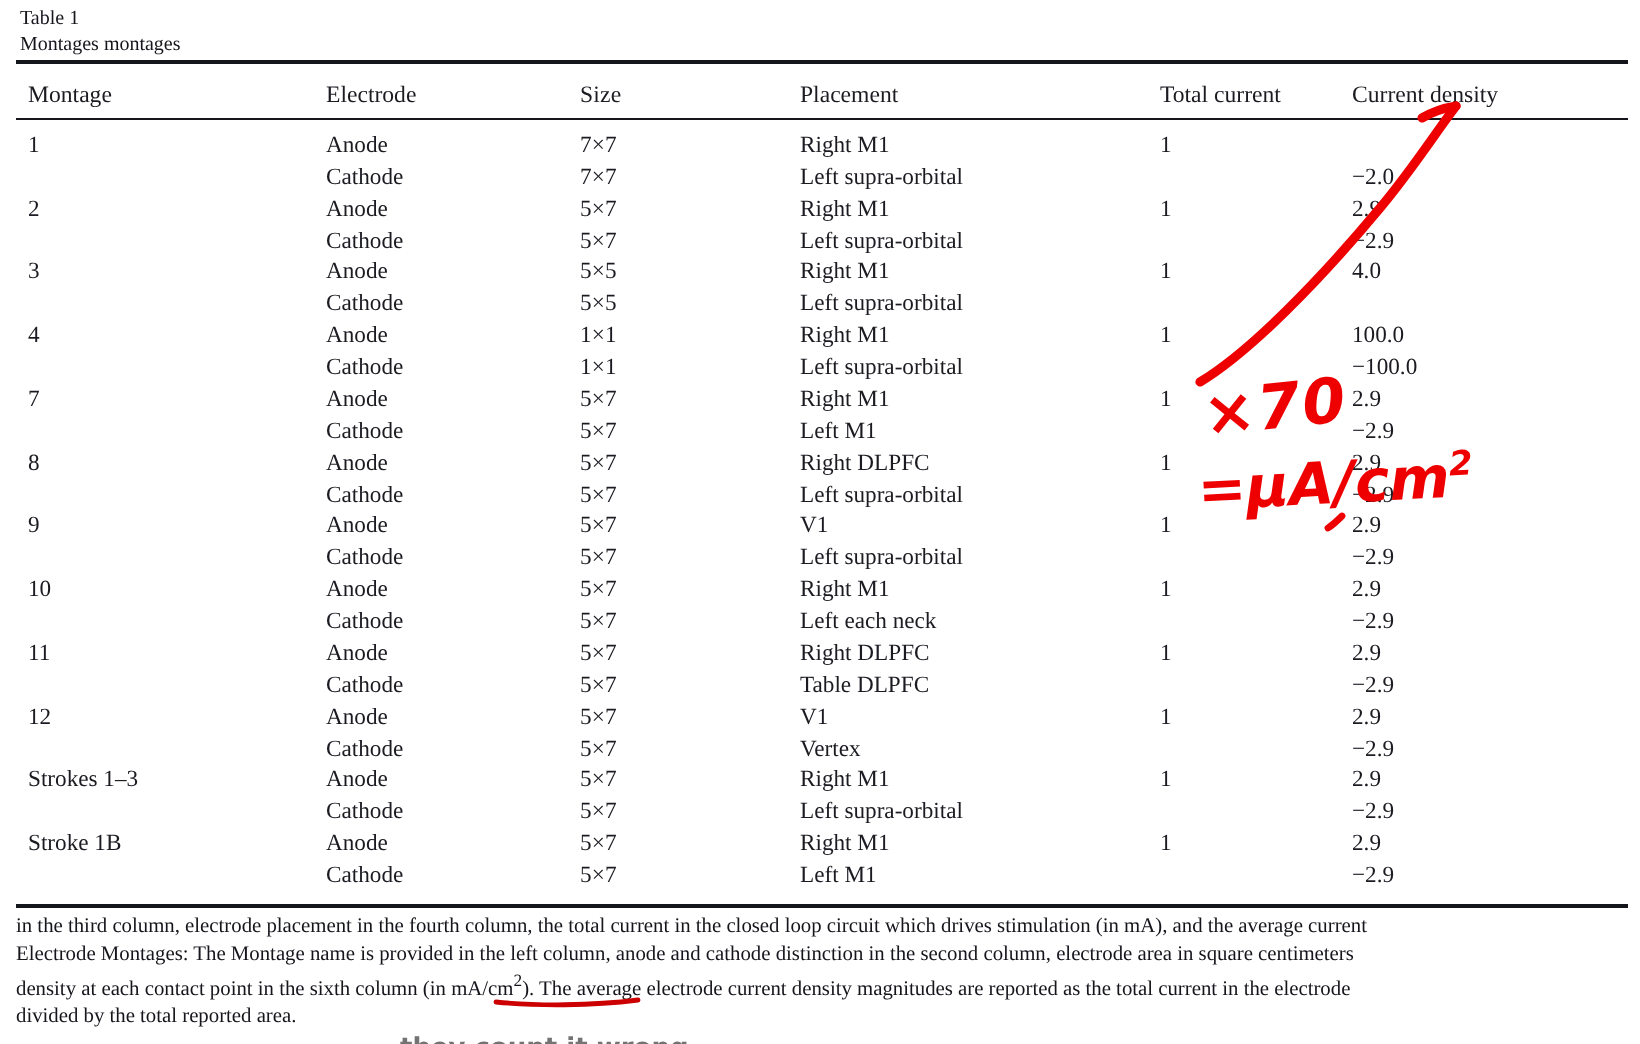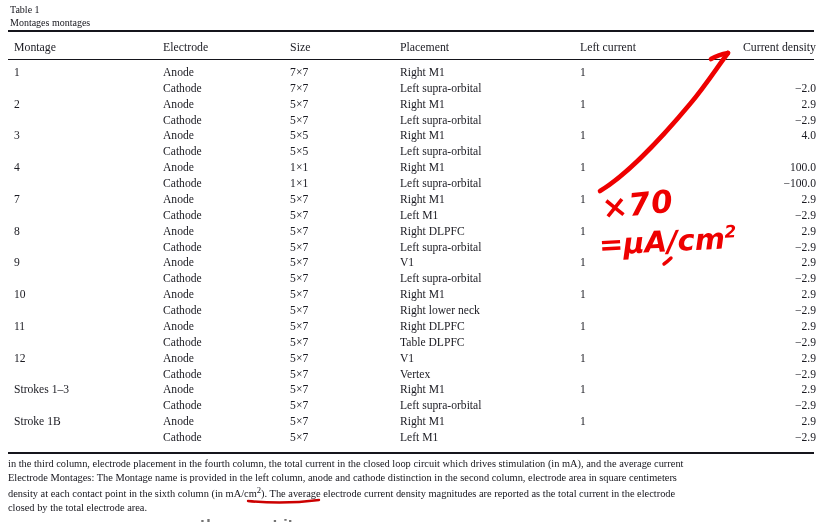--- a/index.html
+++ b/index.html
@@ -24,21 +24,21 @@
 
   
   .tbl{position:absolute;left:0;top:0;width:820px;}
   .row{position:absolute;left:0;width:820px;height:16px;}
   .cell{position:absolute;font-size:11.6px;line-height:16px;white-space:nowrap;color:#1b1b22;}
   .c-montage{left:14px;}
   .c-electrode{left:163px;}
   .c-size{left:290px;letter-spacing:.1px;}
   .c-place{left:400px;}
   .c-total{left:580px;}
-  .c-dens{left:676px;width:140px;text-align:right;}
+  .c-dens{left:676px;width:140px;text-align:left;}
 
   .hdr .cell{font-size:11.8px;}
   .hdr{top:39px;}
 
   
   .foot{position:absolute;left:8px;top:457px;width:812px;
         font-size:10.4px;line-height:13.6px;color:#15151c;
         font-family:"Liberation Serif", serif;}
   .foot p{margin:0;white-space:nowrap;}
   svg.ink-layer{position:absolute;left:0;top:0;width:820px;height:522px;overflow:visible;}
@@ -70,21 +70,21 @@
   <div class="rule top"></div>
   <div class="rule head"></div>
   <div class="rule bottom"></div>
 
   <div class="tbl">
     <div class="row hdr">
       <span class="cell c-montage">Montage</span>
       <span class="cell c-electrode">Electrode</span>
       <span class="cell c-size">Size</span>
       <span class="cell c-place">Placement</span>
-      <span class="cell c-total">Left current</span>
+      <span class="cell c-total">Total current</span>
       <span class="cell c-dens">Current density</span>
     </div>
     <div id="body-rows">
         <div class="row" style="top: 65px;">
           <span class="cell c-montage">1</span>
           <span class="cell c-electrode">Anode</span>
           <span class="cell c-size">7×7</span>
           <span class="cell c-place">Right M1</span>
           <span class="cell c-total">1</span>
         </div>
@@ -196,21 +196,21 @@
           <span class="cell c-electrode">Anode</span>
           <span class="cell c-size">5×7</span>
           <span class="cell c-place">Right M1</span>
           <span class="cell c-total">1</span>
           <span class="cell c-dens">2.9</span>
         </div>
         <div class="row" style="top: 303.05px;">
           <span class="cell c-montage"></span>
           <span class="cell c-electrode">Cathode</span>
           <span class="cell c-size">5×7</span>
-          <span class="cell c-place">Right lower neck</span>
+          <span class="cell c-place">Left each neck</span>
           <span class="cell c-total"></span>
           <span class="cell c-dens">−2.9</span>
         </div>
         <div class="row" style="top: 318.92px;">
           <span class="cell c-montage">11</span>
           <span class="cell c-electrode">Anode</span>
           <span class="cell c-size">5×7</span>
           <span class="cell c-place">Right DLPFC</span>
           <span class="cell c-total">1</span>
           <span class="cell c-dens">2.9</span>
@@ -271,21 +271,21 @@
           <span class="cell c-total"></span>
           <span class="cell c-dens">−2.9</span>
         </div>
       </div>
   </div>
 
   <div class="foot">
     <p>in the third column, electrode placement in the fourth column, the total current in the closed loop circuit which drives stimulation (in mA), and the average current</p>
     <p>Electrode Montages: The Montage name is provided in the left column, anode and cathode distinction in the second column, electrode area in square centimeters</p>
     <p><span>density at each contact point in the sixth column (</span><span>in mA/cm</span><sup>2</sup><span>). The average electrode current density magnitudes are reported as the total current in the electrode</span></p>
-    <p>closed by the total electrode area.</p>
+    <p>divided by the total reported area.</p>
   </div>
 
   <svg class="ink-layer" viewBox="0 0 820 522">
 
     <path d="M600,191 C 625,176 660,140 690,104 C 706,85 718,66 728,53" stroke="#ee0000" stroke-width="4.6" fill="none" stroke-linecap="round"></path>
 
     <path d="M728,53 C 722,54 716,56 711,59" stroke="#ee0000" stroke-width="4.6" fill="none" stroke-linecap="round"></path>
 
     <path d="M664,264 C 667,262 669,260 671,258" stroke="#ee0000" stroke-width="3.4" fill="none" stroke-linecap="round"></path>
 

